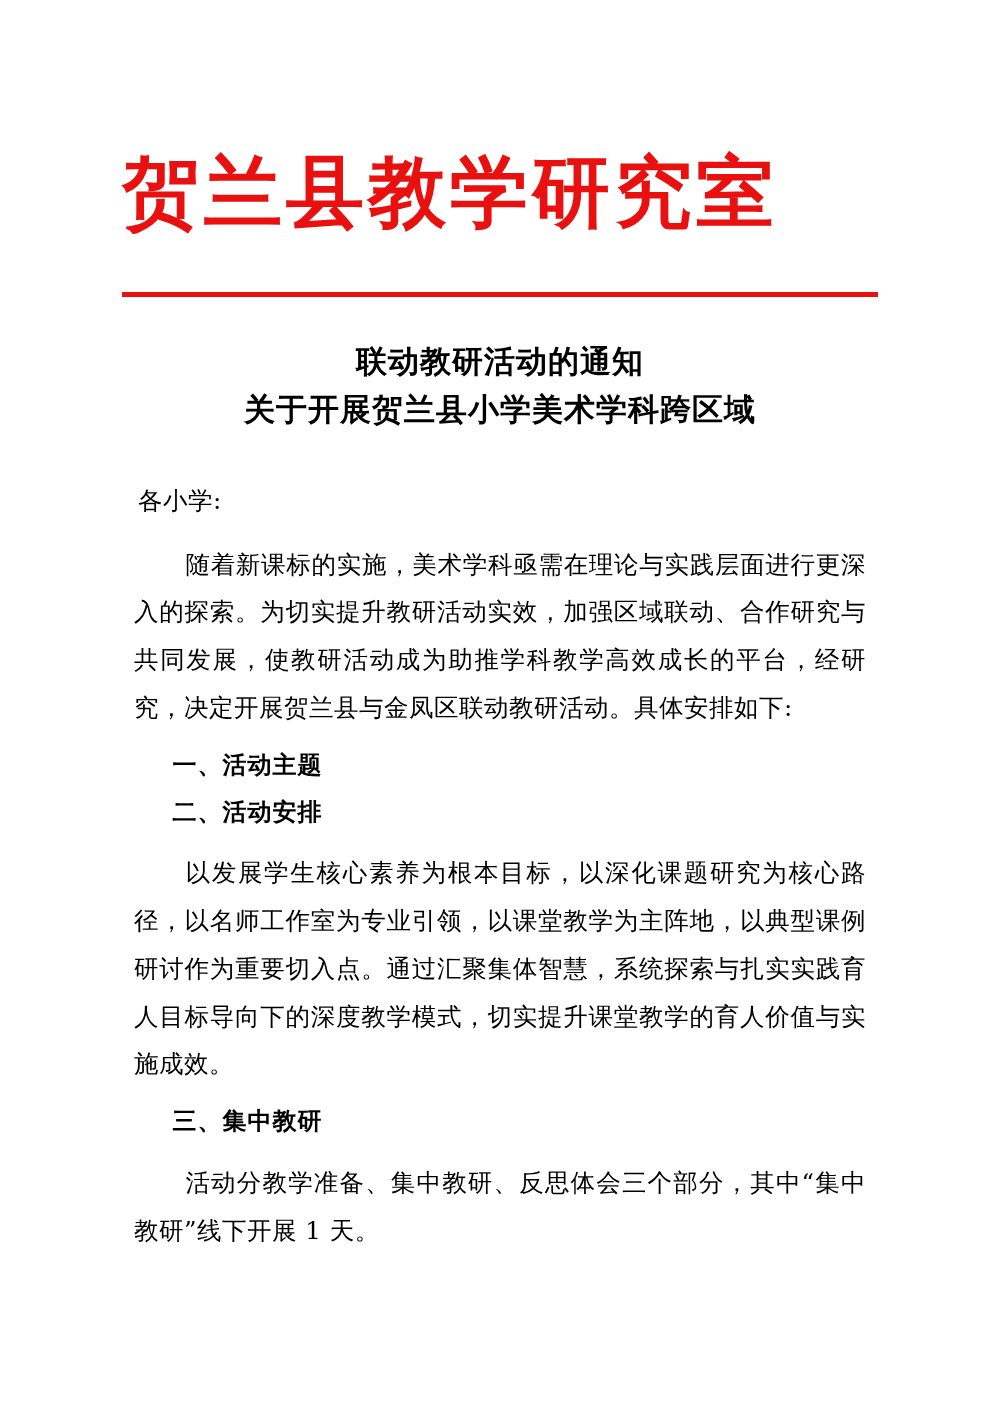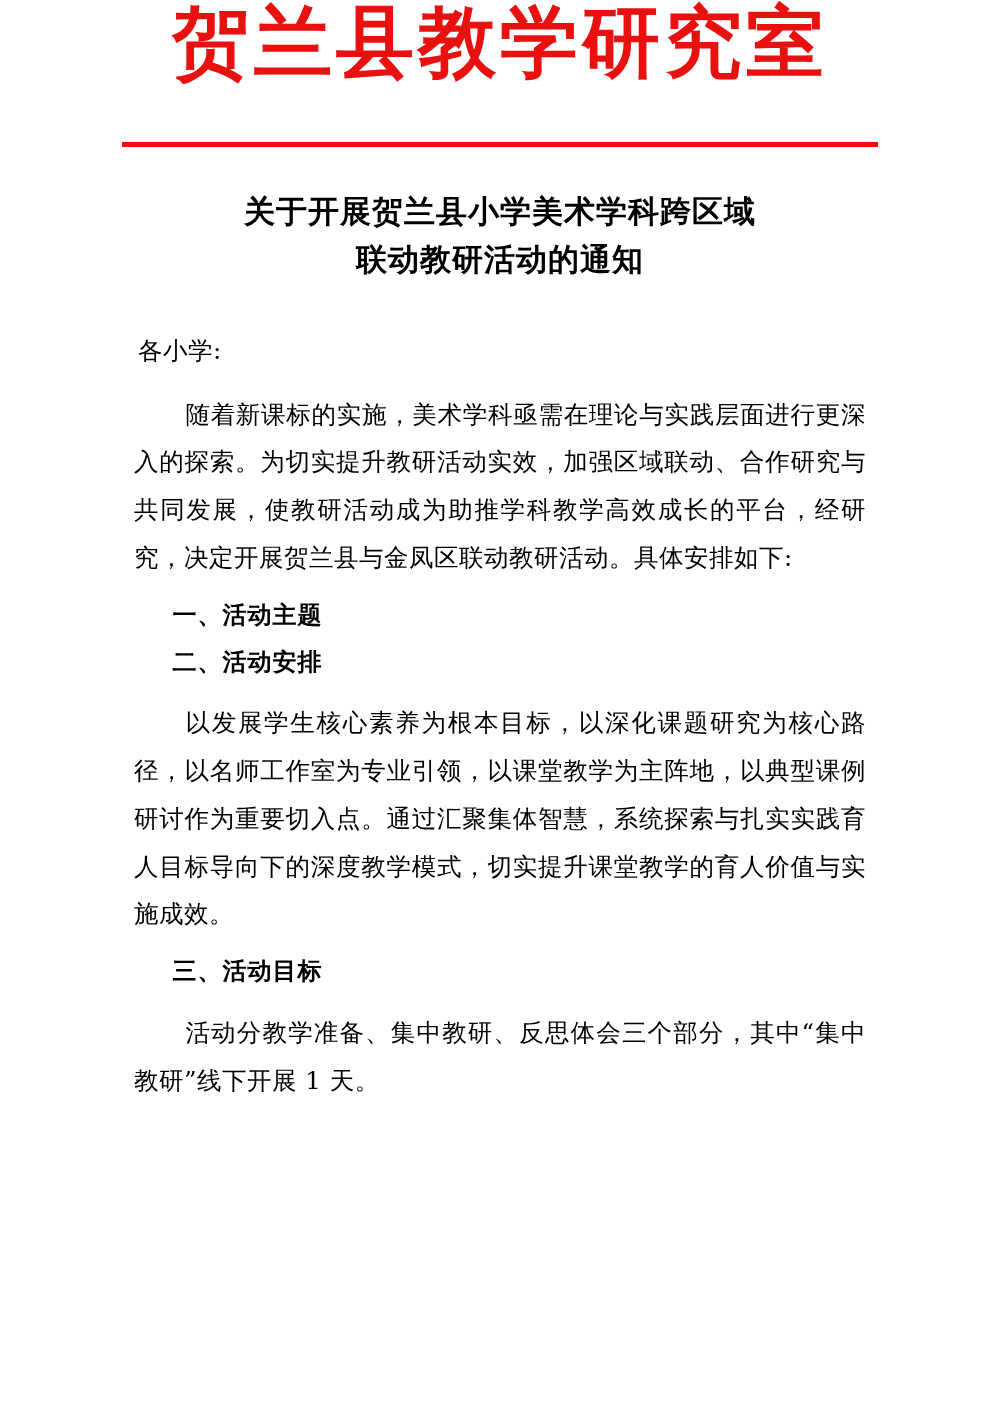--- a/index.html
+++ b/index.html
@@ -16,27 +16,27 @@
     overflow: hidden;
   }
   .page {
     box-sizing: border-box;
     width: 1000px;
     height: 1414px;
     padding: 0 122px;
     position: relative;
   }
   .masthead {
-    text-align: center;
     color: #e8110f;
     font-family: "DejaVu Sans", "Liberation Sans", sans-serif;
     font-weight: bold;
     font-size: 78px;
     letter-spacing: 4px;
     line-height: 1.1;
+    padding-top: 150px;
     white-space: nowrap;
   }
   .masthead-rule {
     height: 5px;
     background: #e8110f;
     margin: 56px 0 0 0;
   }
   .doc-title {
     text-align: center;
     font-family: "DejaVu Serif", "Liberation Serif", serif;
@@ -83,27 +83,27 @@
 </style>
 </head>
 <body>
 
 <div class="page">
 
   <div class="masthead">贺兰县教学研究室</div>
   <div class="masthead-rule"></div>
 
   <div class="doc-title">
+    <span class="line">联动教研活动的通知</span>
     <span class="line">关于开展贺兰县小学美术学科跨区域</span>
-    <span class="line">联动教研活动的通知</span>
   </div>
 
   <div class="body-block">
     <p class="p">各小学:</p>
     <p class="p-indent">随着新课标的实施，美术学科亟需在理论与实践层面进行更深入的探索。为切实提升教研活动实效，加强区域联动、合作研究与共同发展，使教研活动成为助推学科教学高效成长的平台，经研究，决定开展贺兰县与金凤区联动教研活动。具体安排如下:</p>
     <p class="heading">一、活动主题</p>
     <p class="heading">二、活动安排</p>
     <p class="p-indent">以发展学生核心素养为根本目标，以深化课题研究为核心路径，以名师工作室为专业引领，以课堂教学为主阵地，以典型课例研讨作为重要切入点。通过汇聚集体智慧，系统探索与扎实实践育人目标导向下的深度教学模式，切实提升课堂教学的育人价值与实施成效。</p>
-    <p class="heading">三、活动目标</p>
+    <p class="heading">三、集中教研</p>
     <p class="p-indent">活动分教学准备、集中教研、反思体会三个部分，其中“集中教研”线下开展 1 天。</p>
   </div>
 
 </div>
 
 </body></html>

